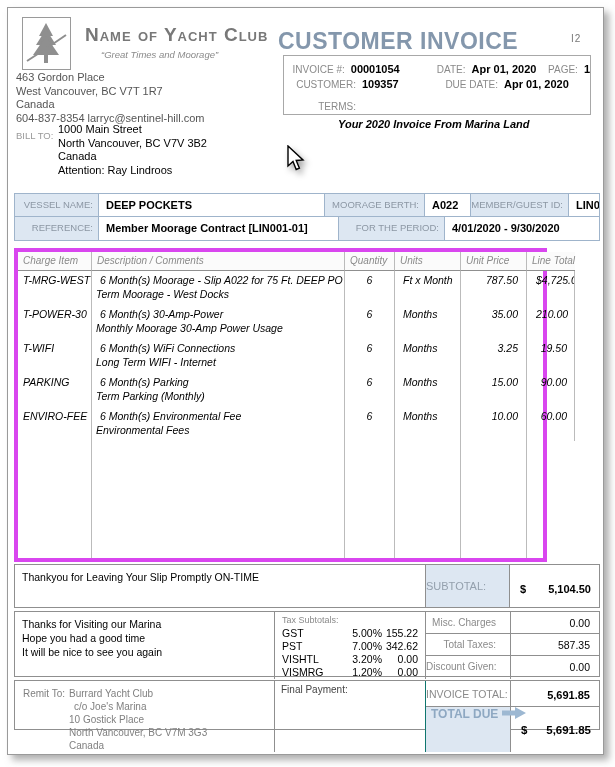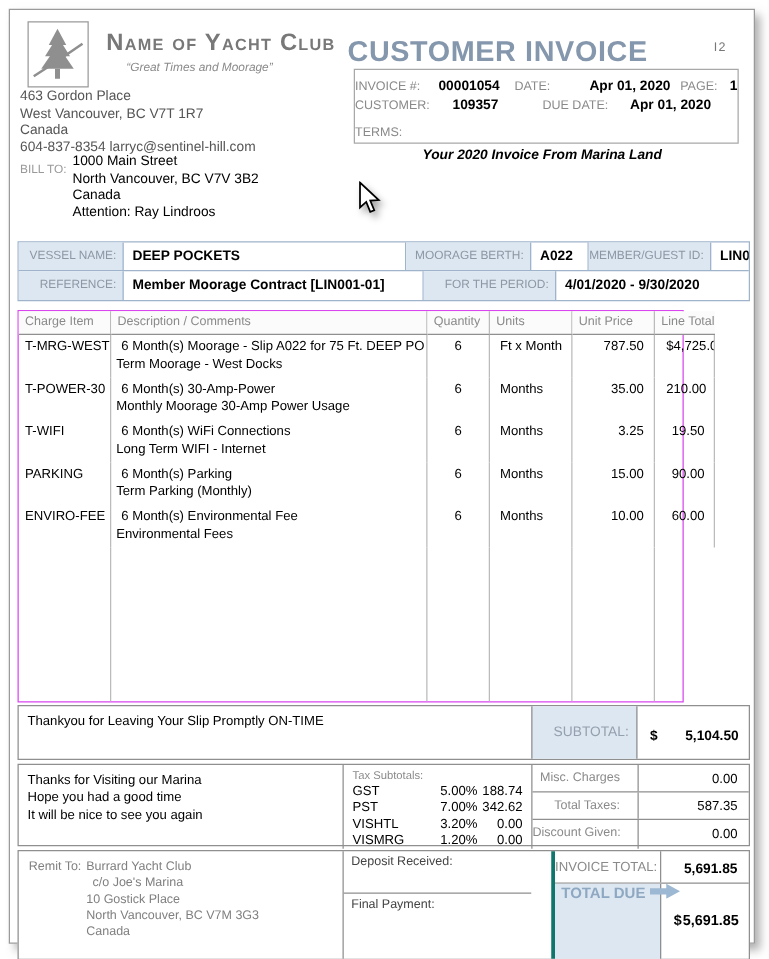--- a/index.html
+++ b/index.html
@@ -17,21 +17,21 @@
   .tagline { position:absolute; left:93px; top:41px; font-size:9.5px; font-style:italic; color:#8a8a8a; }
   .addr { position:absolute; left:8px; top:63px; font-size:11px; color:#555; line-height:13.5px; }
   .doc-title { position:absolute; left:270px; top:20px; width:260px; 
     font-size:23px; font-weight:bold; color:#8497ac; letter-spacing:.5px; white-space:nowrap; }
   .corner-mark { position:absolute; left:563px; top:25px; font-size:10px; color:#777; letter-spacing:1px; }
 
   
   .inv-box { position:absolute; left:275px; top:47px; width:308px; height:60px;
     border:1px solid #a8a8a8; padding-top:6px; font-size:10px; }
   .inv-row { display:flex; height:15px; line-height:15px; }
-  .ilab { color:#8a8a8a; text-align:left; }
+  .ilab { color:#8a8a8a; text-align:right; }
   .ival { font-weight:bold; color:#000; font-size:11px; padding-left:6px; white-space:nowrap; }
   .w1{width:72px}.w2{width:78px}.w3{width:64px}.w4{width:92px}.w5{width:40px}
   .terms-row { margin-top:7px; }
 
   
   .billto-label { position:absolute; left:8px; top:122px; font-size:9.5px; color:#9a9a9a; }
   .billto { position:absolute; left:50px; top:115px; font-size:11px; line-height:13.5px; color:#000; }
   .promo { position:absolute; left:330px; top:110px; font-size:11px; font-weight:bold;
     font-style:italic; color:#000; }
 
@@ -41,64 +41,64 @@
   .vrow1 { grid-template-columns:84px 226px 100px 46px 98px 1fr; border-bottom:1px solid #9fb4cb; }
   .vrow2 { grid-template-columns:84px 240px 106px 1fr; }
   .vlab { background:#dde7f2; color:#8c97a4; font-size:9.5px; text-align:right;
     line-height:22px; padding-right:5px; border-right:1px solid #9fb4cb; white-space:nowrap; }
   .vval { font-weight:bold; font-size:11px; line-height:22px; padding-left:7px;
     border-right:1px solid #9fb4cb; white-space:nowrap; overflow:hidden; }
   .vval.last { border-right:none; }
 
   
   .items { position:absolute; left:6px; top:240px; width:533px; height:314px;
-    border:1px solid #d946ef; display:grid;
+    border:4px solid #d946ef; display:grid;
     grid-template-columns:74px 253px 50px 66px 66px 1fr;
-    grid-template-rows:19px repeat(5,34px) 1fr; }
+    grid-template-rows:19px repeat(5,34px) 1fr;font-style:italic; }
   .th { background:#fbfbfb; color:#8a8a8a; font-size:10px; line-height:18px; padding-left:5px;
     border-bottom:1px solid #8f8f8f; border-right:1px solid #bbbbbb; white-space:nowrap; }
   .th.last, .td.last { border-right:none; }
   .td { border-right:1px solid #bbbbbb; font-size:10.5px; padding:3px 4px; line-height:13.5px;
     white-space:nowrap; overflow:hidden; }
   .td.code { padding-left:5px; }
   .td.qty { text-align:center; }
   .td.units { padding-left:8px; }
   .td.price { text-align:right; padding-right:8px; }
   .td.total { display:flex; justify-content:space-between; padding:3px 7px 3px 9px; }
   .desc1 { padding-left:4px; }
 
   
   .band { position:absolute; left:6px; width:586px; border:1px solid #8f8f8f; background:#fff; }
   .subtotal-band { top:556px; height:44px; display:grid; grid-template-columns:410px 85px 1fr; }
   .band-msg { padding:5px 7px; font-size:10.5px; line-height:14px; }
   .sublab { background:#dde7f2; border-left:1px solid #8f8f8f; border-right:1px solid #8f8f8f;
-    color:#94a0ad; font-size:11px; text-align:right; padding:15px 6px 0 0; }
+    color:#94a0ad; font-size:11px; text-align:left; padding:15px 6px 0 0; }
   .money { display:flex; justify-content:space-between; align-items:center;
     padding:6px 8px 0 10px; font-size:11px; font-weight:bold; }
 
   .tax-band { top:603px; height:66px; display:grid; grid-template-columns:259px 151px 1fr; }
   .tax-cell { border-left:1px solid #8f8f8f; padding:3px 7px 0 7px; }
   .tax-head { font-size:9px; color:#8a8a8a; margin-bottom:2px; }
   .tax-row { display:grid; grid-template-columns:52px 48px 1fr; font-size:10.5px; line-height:13px; }
   .tax-rate,.tax-amt { text-align:right; }
   .sum-col { border-left:1px solid #8f8f8f; display:grid; grid-template-rows:22px 22px 1fr; }
   .sum-row { display:grid; grid-template-columns:85px 1fr; border-bottom:1px solid #8f8f8f; }
   .sum-row.last { border-bottom:none; }
   .sum-lab { color:#8a8a8a; font-size:10px; text-align:right; padding:5px 14px 0 0;
     border-right:1px solid #8f8f8f; white-space:nowrap; }
   .sum-val { text-align:right; font-size:10.5px; padding:5px 9px 0 0; }
 
-  .remit-band { top:672px; height:88px; display:grid; grid-template-columns:259px 151px 1fr; }
+  .remit-band { top:672px; height:50px; display:grid; grid-template-columns:259px 151px 1fr; }
   .remit-cell { display:flex; padding:6px 0 0 8px; color:#808080; font-size:10px; line-height:13px; }
   .remit-label { width:46px; }
   .remit-addr div.indent { padding-left:5px; }
   .pay-cell { border-left:1px solid #8f8f8f; display:grid; grid-template-rows:34px 1fr; }
   .pay-row { padding:3px 6px; font-size:10px; color:#444; border-bottom:1px solid #8f8f8f; }
   .pay-row.last { border-bottom:none; }
-  .grand-col { border-left:3px solid #0f766e; display:grid; grid-template-rows:26px 1fr;margin-left:16px; }
+  .grand-col { border-left:1px solid #0f766e; display:grid; grid-template-rows:26px 1fr; }
   .grand-row { display:grid; grid-template-columns:85px 1fr; border-bottom:1px solid #8f8f8f; }
   .grand-row.last { border-bottom:none; }
   .ivt-lab { color:#8a8a8a; font-size:10.5px; text-align:right; padding:7px 4px 0 0;
     border-right:1px solid #8f8f8f; white-space:nowrap; }
   .ivt-val { text-align:right; font-size:11px; font-weight:bold; padding:8px 9px 0 0; }
   .due-lab { background:#dde7f2; border-right:1px solid #8f8f8f; color:#8ea8c2; font-weight:bold;
     font-size:12px; display:flex; justify-content:flex-start;
     padding-left:5px; gap:4px; white-space:nowrap; }
   .due-val { display:flex; justify-content:space-between; align-items:center;
     padding:0 8px 0 10px; font-size:11.5px; font-weight:bold; }
@@ -275,21 +275,21 @@
     <div class="band-msg">
       <div>Thanks for Visiting our Marina</div>
       <div>Hope you had a good time</div>
       <div>It will be nice to see you again</div>
     </div>
     <div class="tax-cell">
       <div class="tax-head">Tax Subtotals:</div>
       <div class="tax-row">
         <span>GST</span>
         <span class="tax-rate">5.00%</span>
-        <span class="tax-amt">188.74</span>
+        <span class="tax-amt">155.22</span>
       </div>
       <div class="tax-row">
         <span>PST</span>
         <span class="tax-rate">7.00%</span>
         <span class="tax-amt">342.62</span>
       </div>
       <div class="tax-row">
         <span>VISHTL</span>
         <span class="tax-rate">3.20%</span>
         <span class="tax-amt">0.00</span>
@@ -321,21 +321,20 @@
       <div class="remit-label">Remit To:</div>
       <div class="remit-addr">
         <div>Burrard Yacht Club</div>
         <div class="indent">c/o Joe's Marina</div>
         <div>10 Gostick Place</div>
         <div>North Vancouver, BC   V7M 3G3</div>
         <div>Canada</div>
       </div>
     </div>
     <div class="pay-cell">
-      <div class="pay-row">Deposit Received:</div>
       <div class="pay-row last">Final Payment:</div>
     </div>
     <div class="grand-col">
       <div class="grand-row">
         <div class="ivt-lab">INVOICE TOTAL:</div>
         <div class="ivt-val">5,691.85</div>
       </div>
       <div class="grand-row last">
         <div class="due-lab">
           <span>TOTAL DUE</span>

